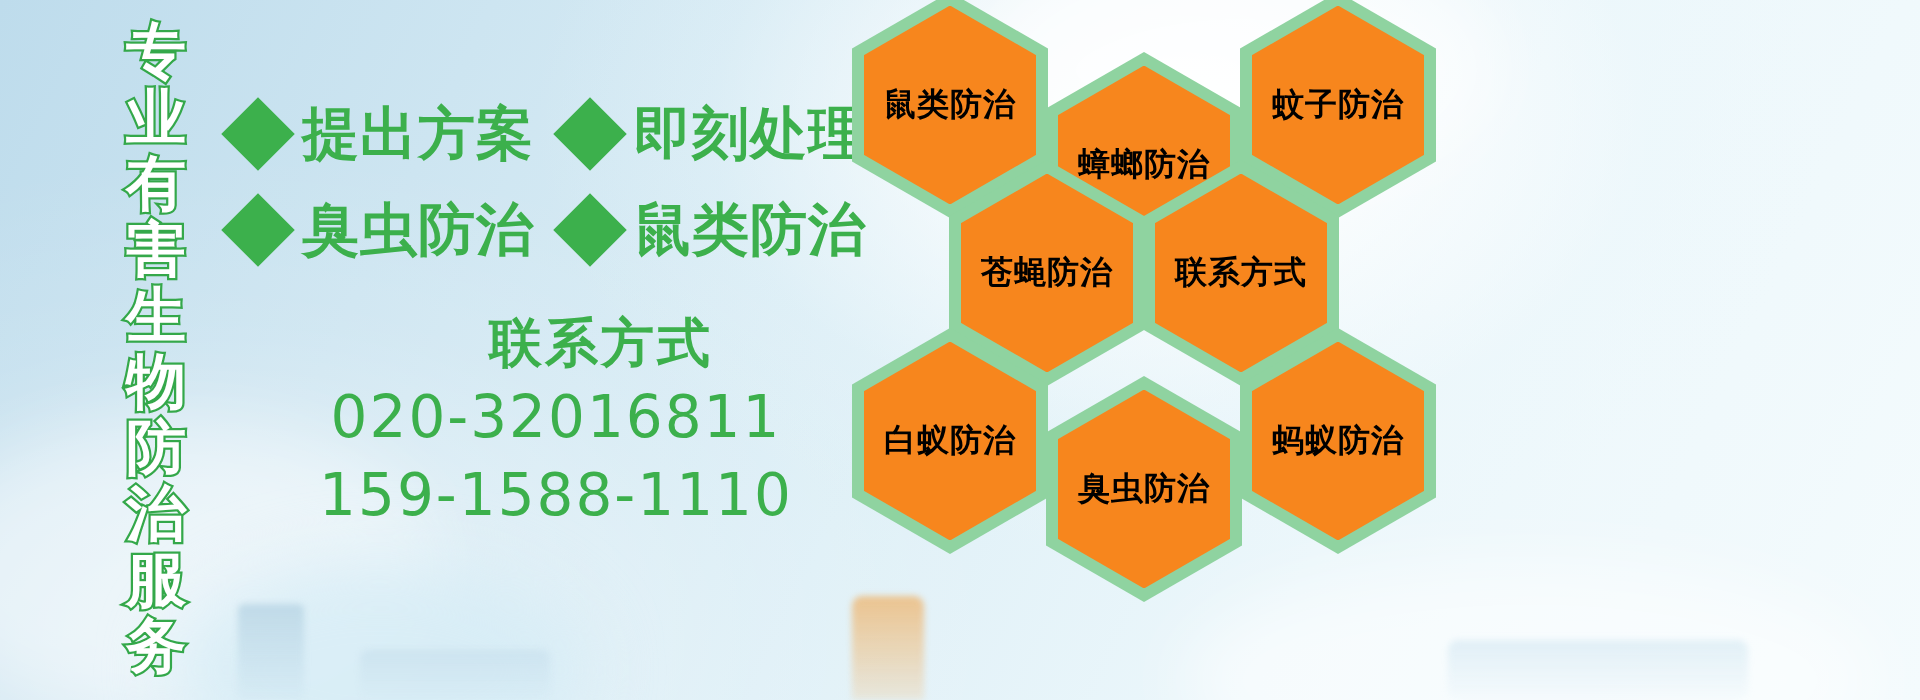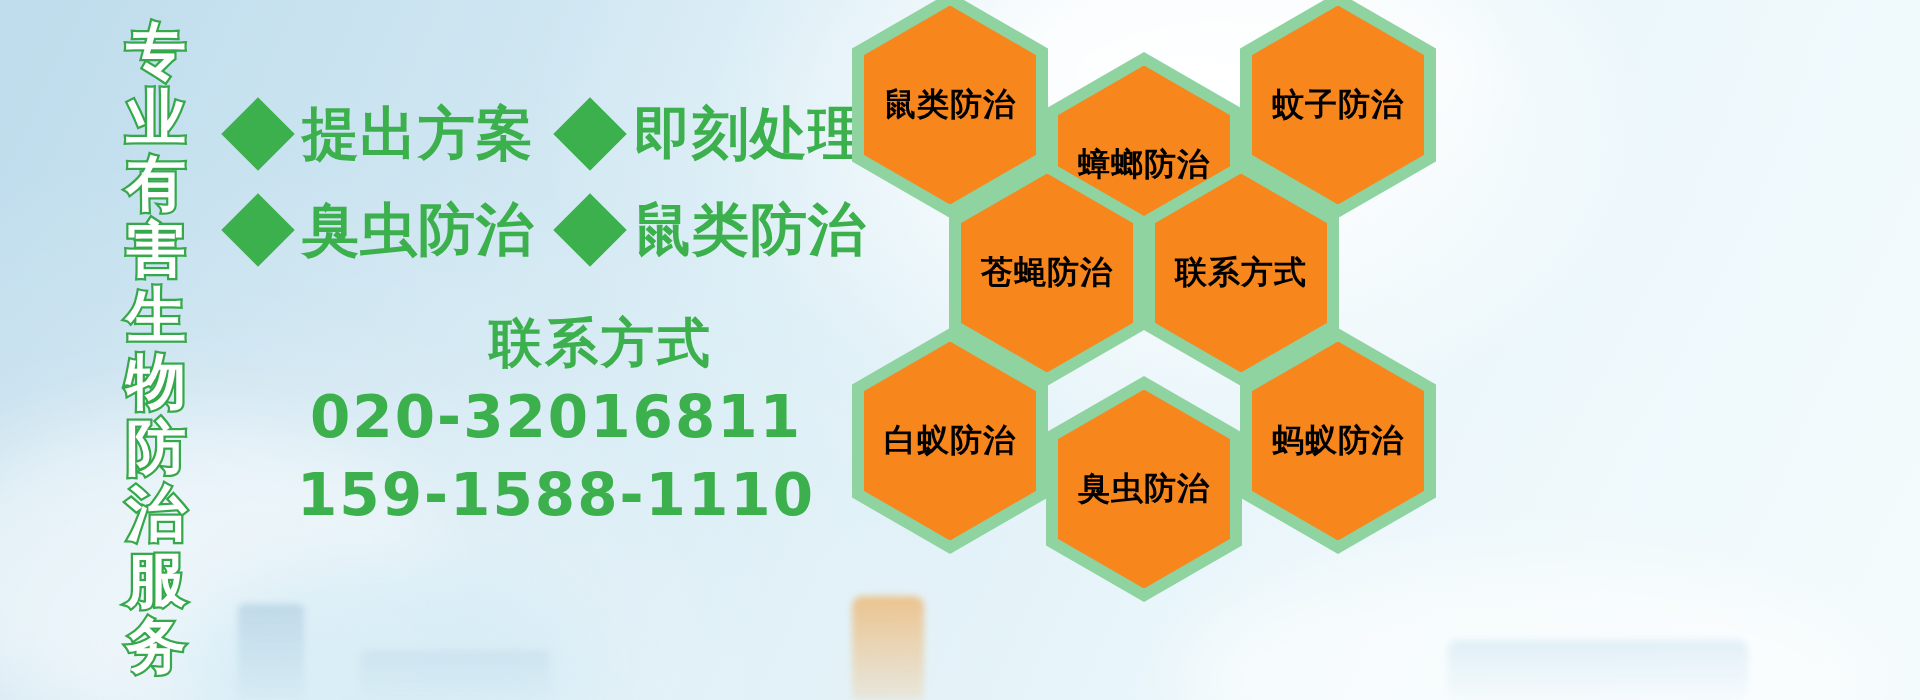--- a/index.html
+++ b/index.html
@@ -90,21 +90,21 @@
     position:absolute; left:236px; top:308px;
     width:640px; z-index:5;
     text-align:center;
   }
   #contact-title {
     font-size:53px; font-weight:700; color:#3cb04c;
     letter-spacing:3px; line-height:70px;
     margin-left:90px;
   }
   .phone-number {
-    font-size:58px; font-weight:700; color:#3cb04c;
+    font-size:58px; font-weight:400; color:#3cb04c;
     letter-spacing:2px; line-height:78px;
     font-family:"DejaVu Sans","Liberation Sans",sans-serif;
   }
 
   
   #honeycomb {
     position:absolute; left:852px; top:-22px;
     width:620px; height:744px; z-index:6;
   }
   .hex-cell {

